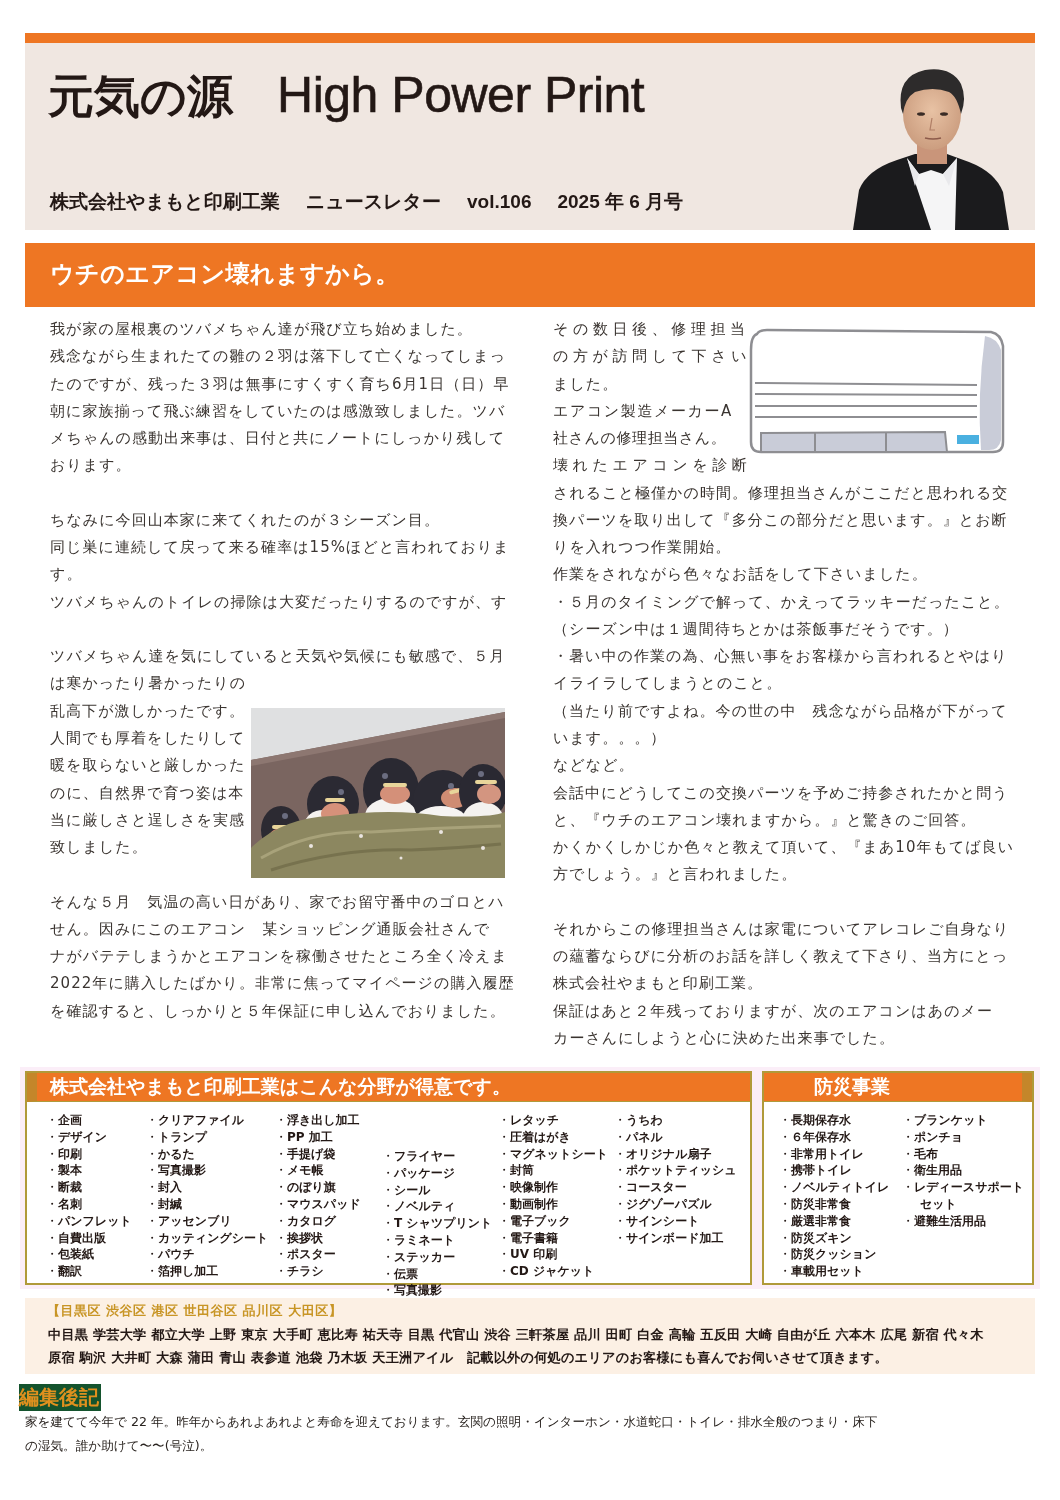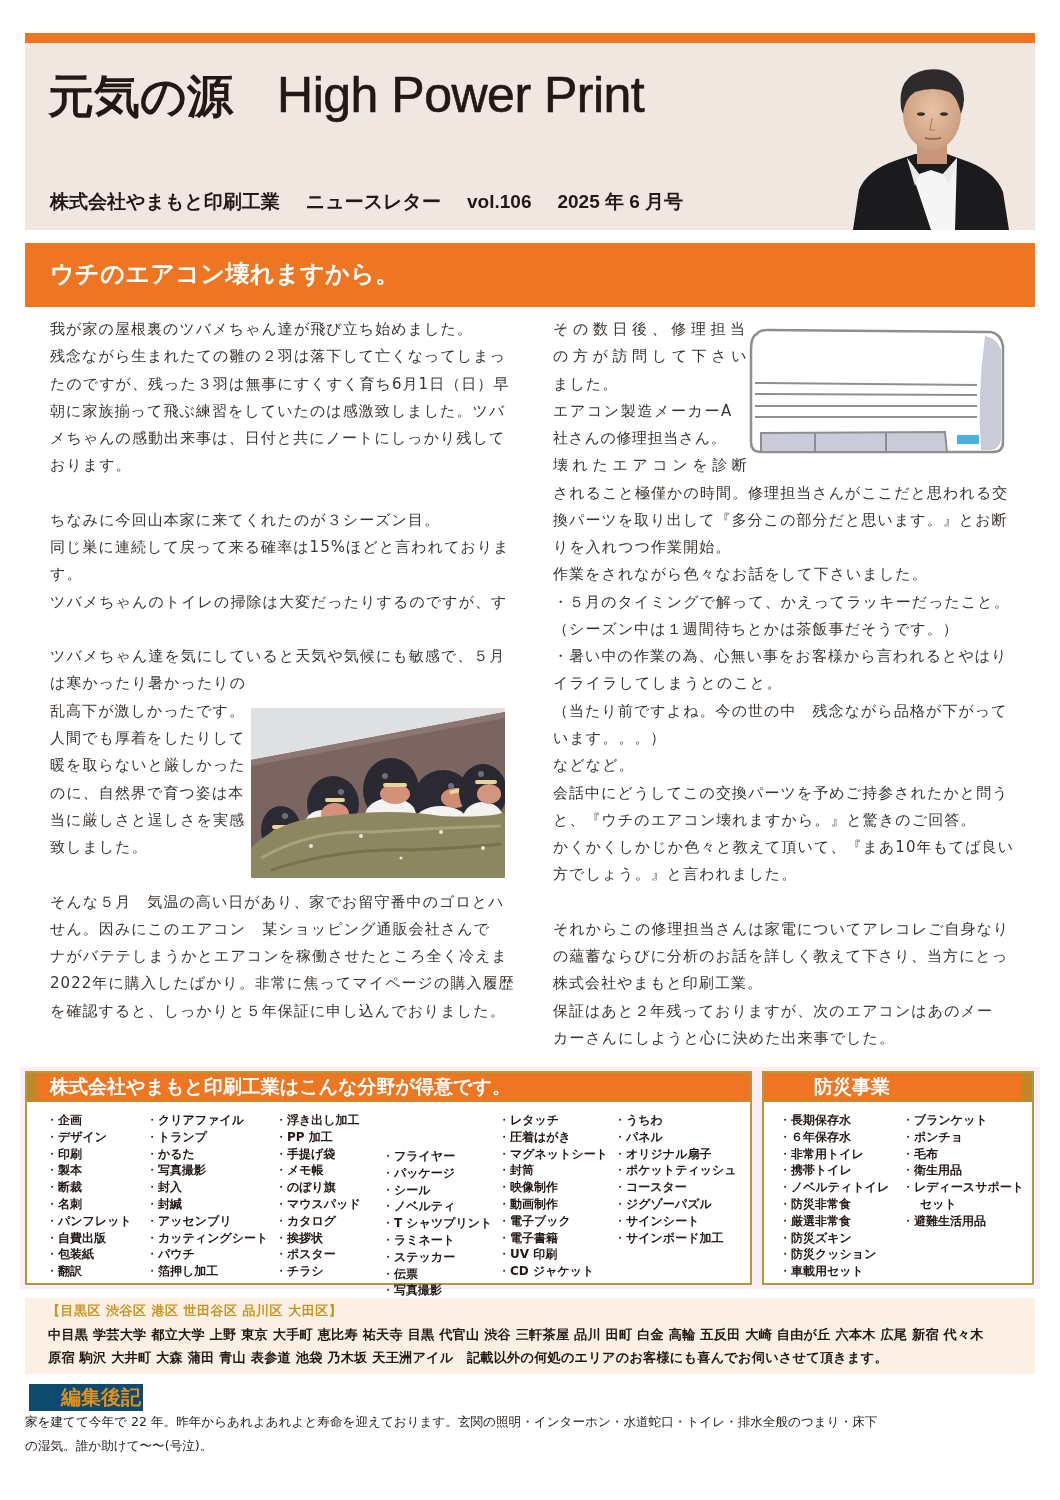--- a/index.html
+++ b/index.html
@@ -46,21 +46,21 @@
   .list-col li { list-style: none; height: 16.8px; }
   .list-col li::before { content: "・"; font-weight: normal; }
   .list-col li.cont::before { content: ""; display: inline-block; width: 18px; }
 
   
   .area-box { left: 25px; top: 1298px; width: 1010px; height: 76px; background: #fcf0e4; }
   .area-title { left: 47px; top: 1302px; font-size: 13px; font-weight: bold; color: #c89525; white-space: nowrap; letter-spacing: 0.5px; }
   .area-line { left: 48px; font-size: 13.2px; font-weight: bold; color: #231815; white-space: nowrap; letter-spacing: 0.2px; }
 
   
-  .ed-title { left: 29px; top: 1384px; font-size: 20px; font-weight: bold; color: #e0901e; white-space: nowrap; background: #0c4a6e; padding-right: 2px; padding-left: 32px; }
+  .ed-title { left: 19px; top: 1384px; font-size: 20px; font-weight: bold; color: #e0901e; white-space: nowrap; background: #14532d; padding-right: 2px; }
   .ed-body { left: 25px; top: 1410px; width: 1015px; font-size: 12.6px; line-height: 24px; color: #2a2420; }
   .ed-body .ln { display: block; white-space: nowrap; }
 </style>
 </head>
 <body>
 
 <div class="abs mast-stripe"></div>
 <div class="abs mast-box"></div>
 <div class="abs mast-title"><span>元気の源</span><span class="sp"></span><span class="en">High Power Print</span></div>
 <div class="abs mast-sub">

